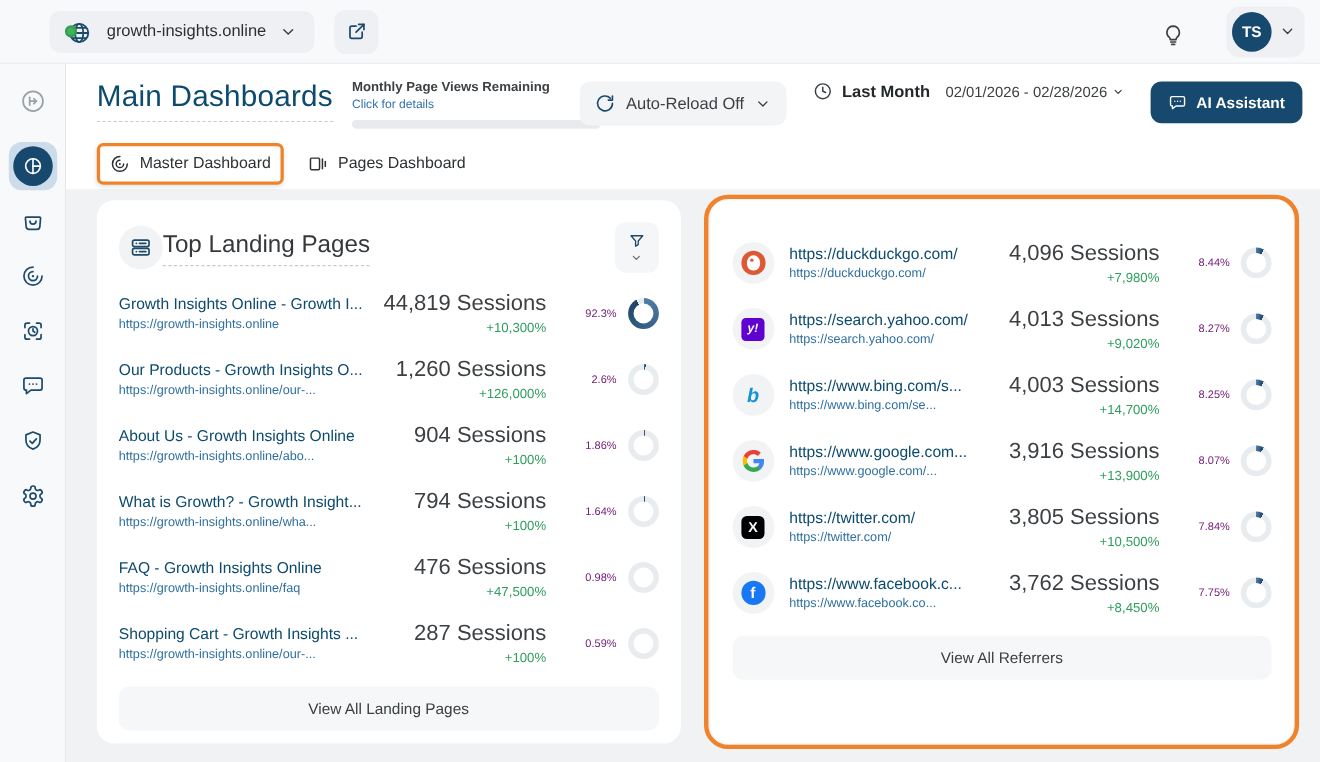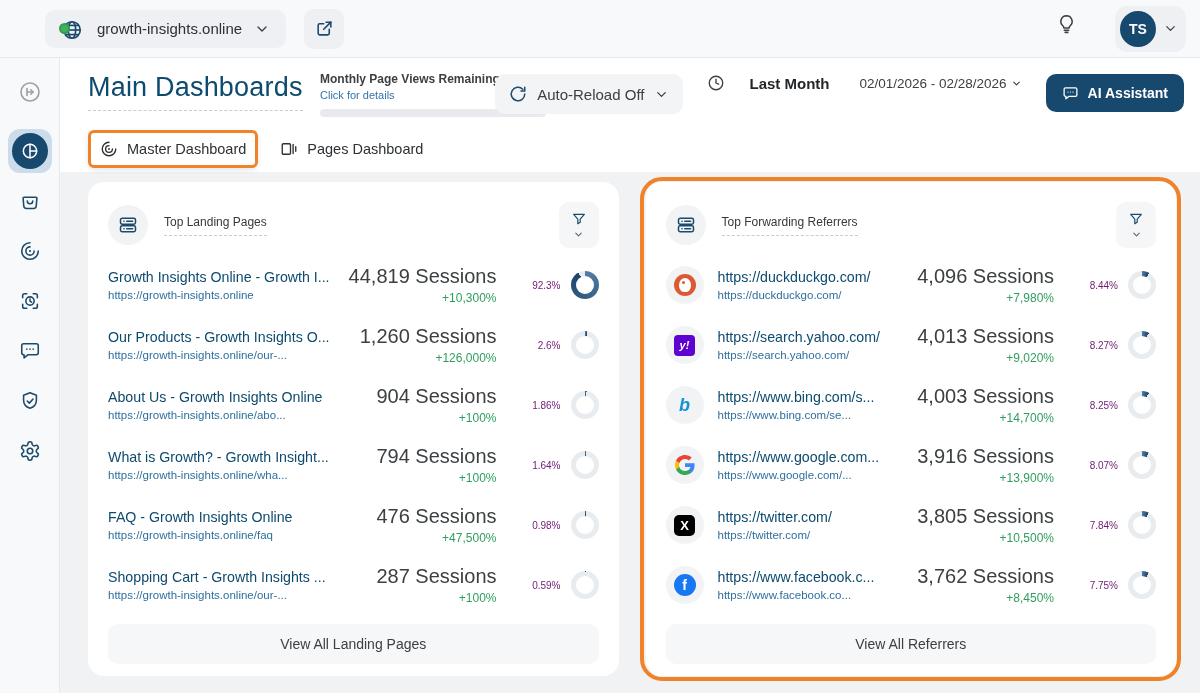--- a/index.html
+++ b/index.html
@@ -12,21 +12,21 @@
           padding:0 14px 0 45px;box-sizing:border-box}
   .site-pill{display:flex;align-items:center;gap:12px;background:#eef0f3;border-radius:10px;height:38px;
              padding:0 16px;cursor:pointer}
   .globe-wrap{position:relative;width:24px;height:20px}
   .globe-wrap .dot{position:absolute;left:-2px;top:4px;width:11px;height:11px;border-radius:50%;
                    background:#43b05c;border:2px solid #2f9e50;box-sizing:border-box}
   .site-name{font-size:15px;color:#2d3134}
   .chev{flex:none}
   .ext-btn{width:40px;height:40px;border-radius:10px;background:#eef0f3;display:flex;align-items:center;
            justify-content:center;margin-left:18px;cursor:pointer}
-  .top-right{margin-left:auto;display:flex;align-items:flex-start;gap:30px}
+  .top-right{margin-left:auto;display:flex;align-items:flex-end;gap:30px}
   .bulb-btn{width:38px;height:38px;display:flex;align-items:center;justify-content:center;cursor:pointer}
   .avatar-pill{display:flex;align-items:center;gap:7px;background:#eef0f3;border-radius:12px;padding:5px 8px 5px 5px;cursor:pointer}
   .avatar{width:36px;height:36px;border-radius:50%;background:#17486d;color:#fff;font-size:14px;font-weight:700;
           display:flex;align-items:center;justify-content:center}
 
   
   .sidebar{position:absolute;top:58px;left:0;width:60px;bottom:0;background:#f8f9fa;border-right:1px solid #e6e8ea;
            display:flex;flex-direction:column;align-items:center;padding-top:9px;box-sizing:border-box}
   .side-item{height:50px;width:60px;display:flex;align-items:center;justify-content:center;cursor:pointer}
   .side-item.first{margin-bottom:9px}
@@ -40,38 +40,38 @@
               padding-bottom:7px;border-bottom:1px dashed #c8ccd0;letter-spacing:.2px}
   .quota{position:absolute;left:260px;top:14px;width:226px}
   .quota-label{font-size:12px;font-weight:700;color:#3c4043}
   .quota-link{font-size:11px;color:#3472ad;margin-top:3px;cursor:pointer}
   .quota-inf{position:absolute;right:0;top:9px;color:#f08229;font-weight:700;font-size:15px}
   .quota-bar{margin-top:8px;height:8px;background:#e8eaed;border-radius:4px}
   .head-controls{position:absolute;right:16px;top:16px;display:flex;align-items:flex-start;gap:24px}
   .reload-pill{display:flex;align-items:center;gap:10px;background:#f3f4f6;border-radius:10px;height:40px;
                padding:0 14px;cursor:pointer}
   .reload-label{font-size:15px;color:#3c4043}
-  .period{display:flex;align-items:center;gap:24px}
+  .period{display:flex;align-items:center;gap:8px}
   .period-label{font-size:15px;font-weight:700;color:#24272a}
   .date-range{display:flex;align-items:center;gap:4px;margin-left:6px;cursor:pointer}
   .date-text{font-size:13.5px;color:#3c4043}
   .ai-btn{display:flex;align-items:center;gap:9px;background:#17486d;color:#fff;border:none;border-radius:10px;
           height:38px;padding:0 16px;font-size:14px;font-weight:700;font-family:inherit;cursor:pointer}
   .tabs{position:absolute;left:28px;top:72px;display:flex;align-items:center;gap:22px}
   .tab{display:flex;align-items:center;gap:9px;font-size:14.5px;color:#2d3134;cursor:pointer}
   .tab.master{background:#fff;border:3px solid #f08229;border-radius:6px;padding:7px 9px;
               box-shadow:0 2px 5px rgba(0,0,0,.10)}
 
   
   .cards{position:relative;display:flex;gap:27px;padding:10px 24px 0 28px}
   .card{flex:1;background:#fff;border-radius:16px;padding:20px;box-sizing:border-box;height:494px}
   .card-head{display:flex;align-items:center}
   .tbl-ico{width:40px;height:40px;border-radius:50%;background:#f1f3f4;display:flex;align-items:center;
            justify-content:center;flex:none}
-  .card-title{margin-left:16px;font-size:12px;color:#35383b;padding-bottom:6px;border-bottom:1px dashed #c8ccd0}
+  .card-title{font-size:22px;color:#35383b;padding-bottom:6px;border-bottom:1px dashed #c8ccd0}
   .filter-btn{margin-left:auto;width:40px;height:46px;background:#f5f6f7;border-radius:10px;display:flex;
               flex-direction:column;align-items:center;justify-content:center;gap:2px;cursor:pointer}
   .rows{margin-top:13px}
   .row{height:48px;margin-bottom:12px;display:flex;align-items:center}
   .fav{width:38px;height:38px;border-radius:50%;background:#f1f3f4;margin-right:14px;flex:none;
        display:flex;align-items:center;justify-content:center}
   .row-main{flex:1;min-width:0}
   .row-title{font-size:14.2px;color:#0c4a6e;white-space:nowrap;overflow:hidden}
   .row-url{font-size:11.5px;color:#2f6f9f;margin-top:4px;white-space:nowrap;overflow:hidden;cursor:pointer;text-decoration:none;display:block}
   .row-sess{width:150px;text-align:right;flex:none}
@@ -394,41 +394,20 @@
               <div class="donut" style="background: conic-gradient(rgb(83, 126, 166) 0%, rgb(27, 68, 104) 0.59%, rgb(233, 236, 239) 0.59%, rgb(233, 236, 239) 100%);">
                 <div class="hole"></div>
               </div>
             </div>
         </div>
       </div>
       <button class="view-all">View All Landing Pages</button>
     </div>
 
     <div class="card">
-      <div class="card-head">
-        <span class="tbl-ico">
-          <svg width="20" height="20" viewBox="0 0 24 24" fill="none" stroke="#1d4a6b" stroke-width="1.8" stroke-linecap="round">
-            <rect x="3" y="4" width="18" height="7" rx="2"></rect>
-              <rect x="3" y="13" width="18" height="7" rx="2"></rect>
-            <circle cx="7.2" cy="7.5" r="1" fill="#1d4a6b" stroke="none"></circle>
-              <circle cx="7.2" cy="16.5" r="1" fill="#1d4a6b" stroke="none"></circle>
-            <line x1="10.5" y1="7.5" x2="17.5" y2="7.5"></line>
-              <line x1="10.5" y1="16.5" x2="17.5" y2="16.5"></line>
-          </svg>
-        </span>
-        <span class="card-title">Top Forwarding Referrers</span>
-        <span class="filter-btn">
-          <svg width="16" height="16" viewBox="0 0 24 24" fill="none" stroke="#1d4a6b" stroke-width="1.8" stroke-linejoin="round">
-              <path d="M4 5h16l-6.2 7.2V17l-3.6 2.2v-7z"></path>
-            </svg>
-          <svg width="11" height="11" viewBox="0 0 24 24" fill="none" stroke="#5f6368" stroke-width="2.2" stroke-linecap="round" stroke-linejoin="round">
-              <polyline points="6 9 12 15 18 9"></polyline>
-            </svg>
-        </span>
-      </div>
       <div class="rows">
         <div class="row">
           <span class="fav">
               <span class="fav-ddg">
                 <span class="duck"></span>
                 <span class="eye"></span>
               </span>
             </span>
           <div class="row-main">
               <div class="row-title">https://duckduckgo.com/</div>

